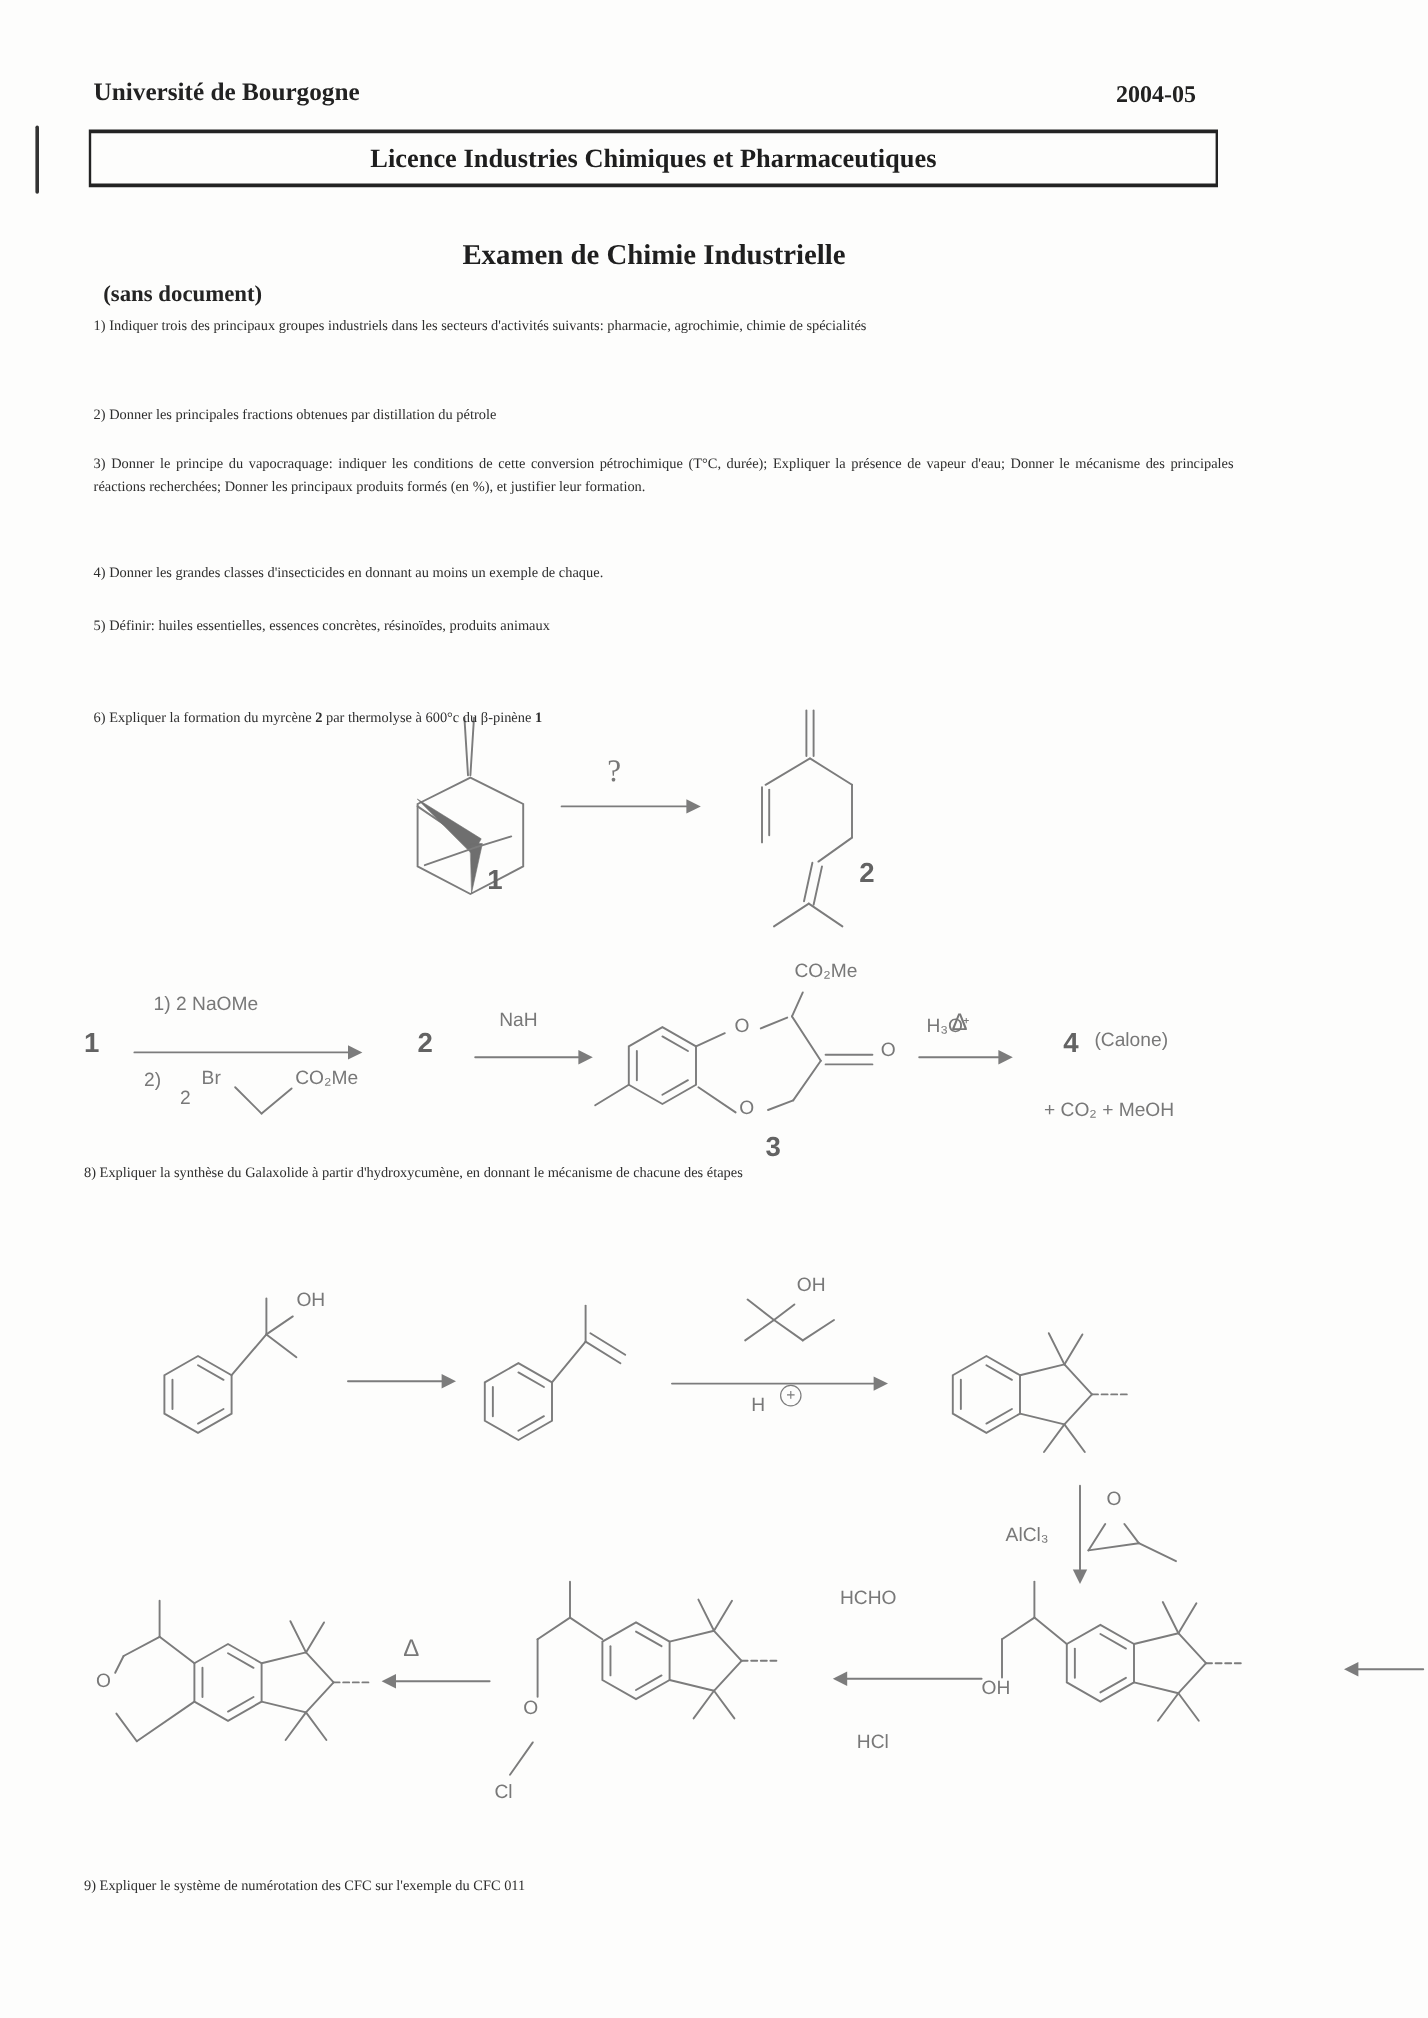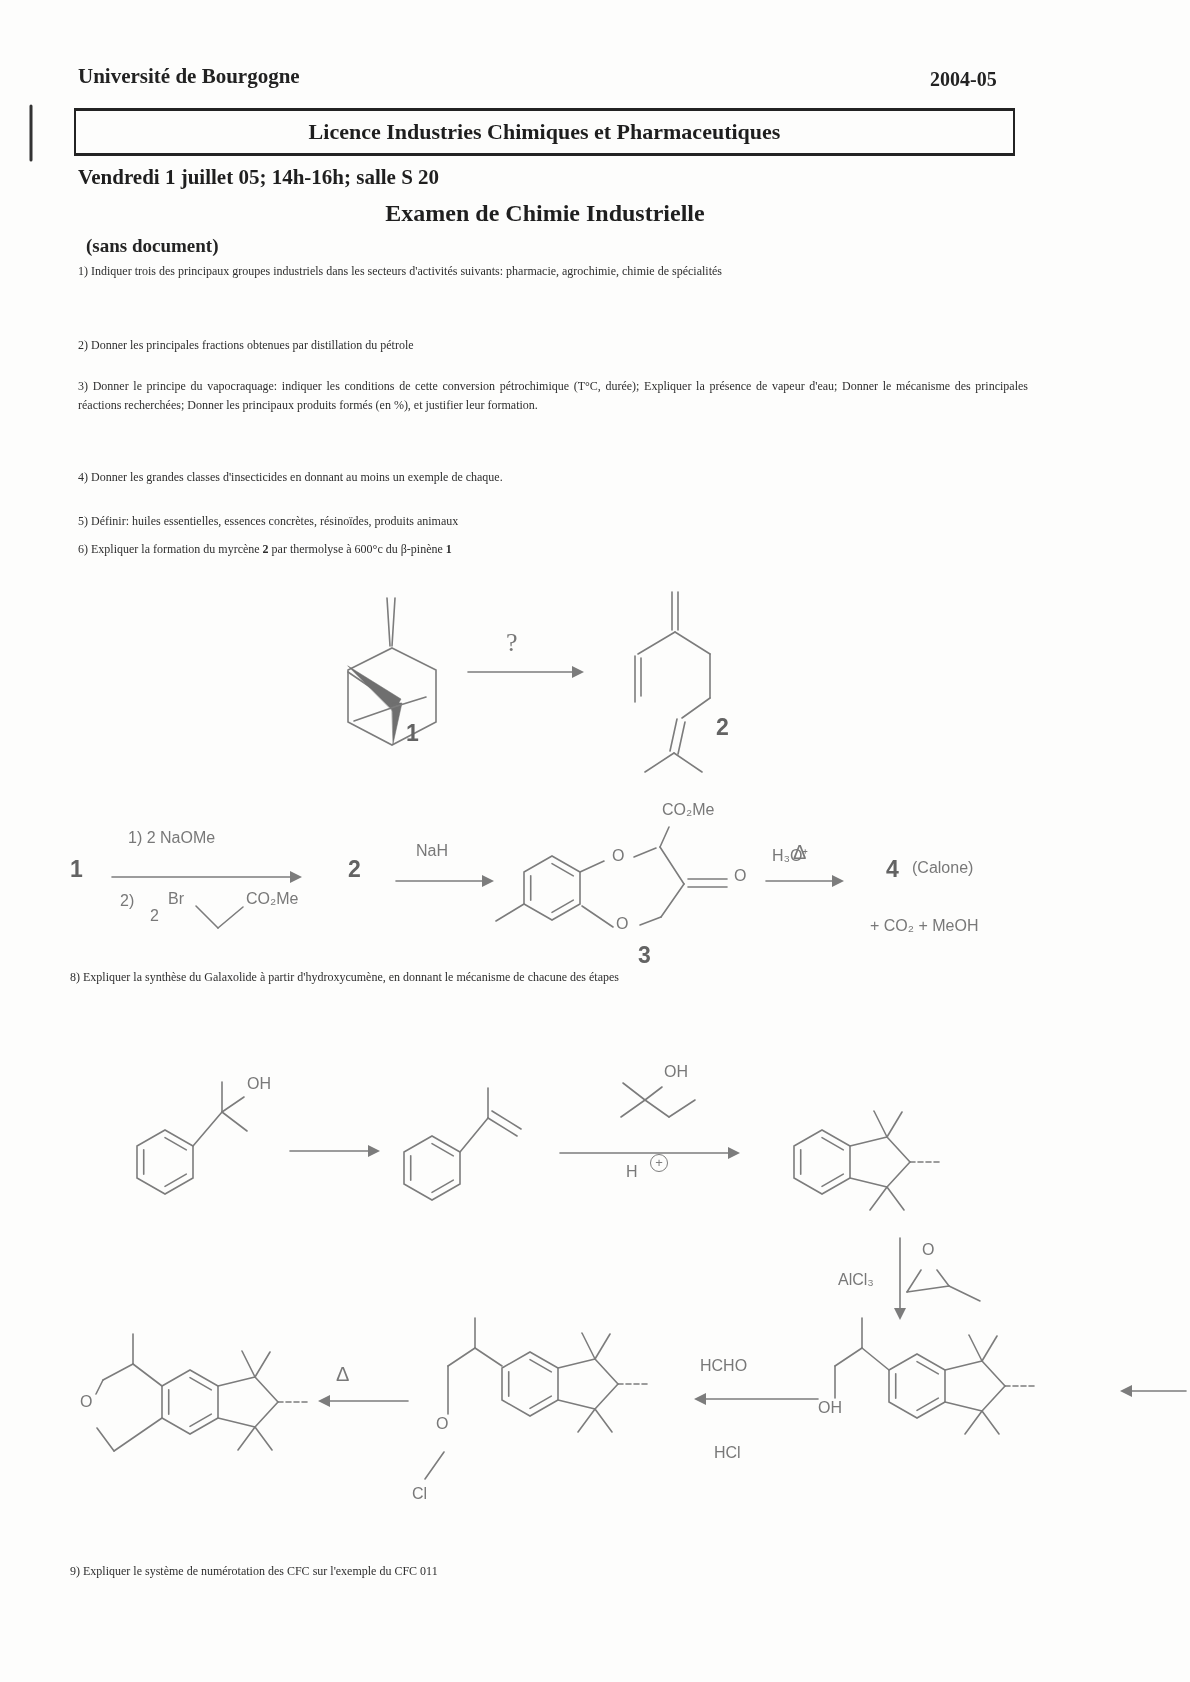--- a/index.html
+++ b/index.html
@@ -224,30 +224,29 @@
       <line x1="133" y1="1364" x2="103" y2="1380"></line>
       <line x1="103" y1="1380" x2="96" y2="1394"></line>
       <line x1="97" y1="1428" x2="114" y2="1451"></line>
       <line x1="114" y1="1451" x2="162" y2="1418"></line>
     </g>
   </svg>
 
   <div class="inst">Université de Bourgogne</div>
   <div class="year">2004-05</div>
   <div class="banner">Licence Industries Chimiques et Pharmaceutiques</div>
-  <div class="session">Vendredi 1 juillet 05; 14h-16h; salle S 20</div>
   <div class="examtitle">Examen de Chimie Industrielle</div>
   <div class="note">(sans document)</div>
 
   <div class="para just" style="left:78px;top:262px;width:950px;">1) Indiquer trois des principaux groupes industriels dans les secteurs d'activités suivants: pharmacie, agrochimie, chimie de spécialités</div>
   <div class="para" style="left:78px;top:336px;width:960px;">2) Donner les principales fractions obtenues par distillation du pétrole</div>
   <div class="para just" style="left:78px;top:377px;width:950px;">3) Donner le principe du vapocraquage: indiquer les conditions de cette conversion pétrochimique (T°C, durée); Expliquer la présence de vapeur d'eau; Donner le mécanisme des principales réactions recherchées; Donner les principaux produits formés (en %), et justifier leur formation.</div>
   <div class="para" style="left:78px;top:468px;width:980px;">4) Donner les grandes classes d'insecticides en donnant au moins un exemple de chaque.</div>
   <div class="para" style="left:78px;top:512px;width:980px;">5) Définir: huiles essentielles, essences concrètes, résinoïdes, produits animaux</div>
-  <div class="para" style="left:78px;top:540px;width:990px;"><span>6)  Expliquer la  formation du myrcène </span><span class="bnum">2</span><span> par thermolyse à 600°c du β-pinène </span><span class="bnum">1</span></div>
+  <div class="para" style="left:78px;top:589px;width:990px;"><span>6)  Expliquer la  formation du myrcène </span><span class="bnum">2</span><span> par thermolyse à 600°c du β-pinène </span><span class="bnum">1</span></div>
   <div class="para" style="left:70px;top:968px;width:1010px;">8) Expliquer la synthèse du Galaxolide à partir d'hydroxycumène, en donnant le mécanisme de chacune des étapes</div>
   <div class="para" style="left:70px;top:1562px;width:1000px;">9) Expliquer le système de numérotation des CFC sur l'exemple du CFC 011</div>
 
   <span class="lbl qmark" style="left:506px;top:630px;">?</span>
   <span class="lbl num" style="left:406px;top:722px;">1</span>
   <span class="lbl num" style="left:716px;top:716px;">2</span>
 
   <span class="lbl num" style="left:70px;top:858px;">1</span>
   <span class="lbl" style="left:128px;top:830px;">1) 2 NaOMe</span>
   <span class="lbl" style="left:120px;top:893px;">2)</span>
@@ -267,20 +266,20 @@
   <span class="lbl" style="left:912px;top:860px;">(Calone)</span>
   <span class="lbl" style="left:870px;top:918px;">+ CO₂ + MeOH</span>
 
   <span class="lbl" style="left:247px;top:1076px;">OH</span>
   <span class="lbl" style="left:664px;top:1064px;">OH</span>
   <span class="lbl" style="left:626px;top:1164px;">H</span>
   <span class="circle-plus" style="left:650px;top:1154px;">+</span>
   <span class="lbl" style="left:838px;top:1244px;margin-top:28px;">AlCl₃</span>
   <span class="lbl" style="left:922px;top:1242px;">O</span>
   <span class="lbl" style="left:818px;top:1400px;">OH</span>
-  <span class="lbl" style="left:700px;top:1358px;text-align:center;">HCHO</span>
+  <span class="lbl" style="left:700px;top:1325px;text-align:center;">HCHO</span>
   <span class="lbl" style="left:714px;top:1408px;margin-top:37px;">HCl</span>
   <span class="lbl" style="left:436px;top:1416px;">O</span>
   <span class="lbl" style="left:412px;top:1486px;">Cl</span>
   <span class="lbl" style="left:336px;top:1364px;font-size:20px;">Δ</span>
   <span class="lbl" style="left:80px;top:1394px;">O</span>
 
 </div>
 
 </body></html>

